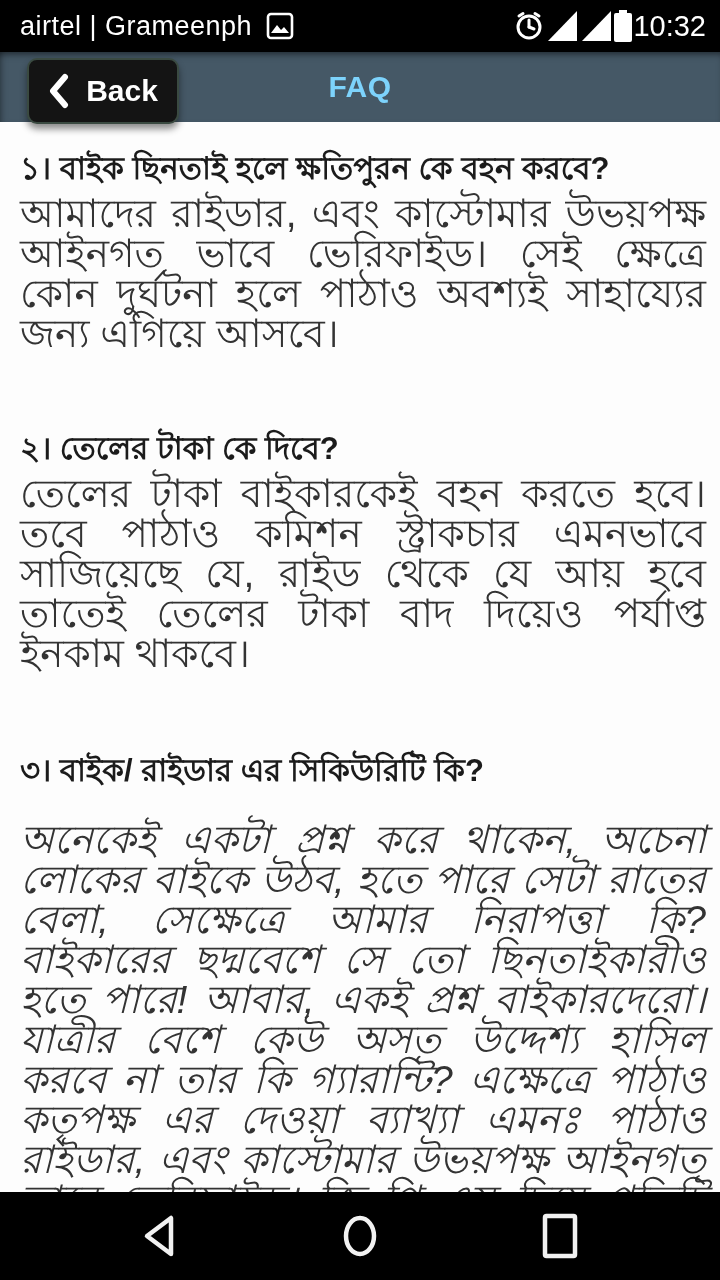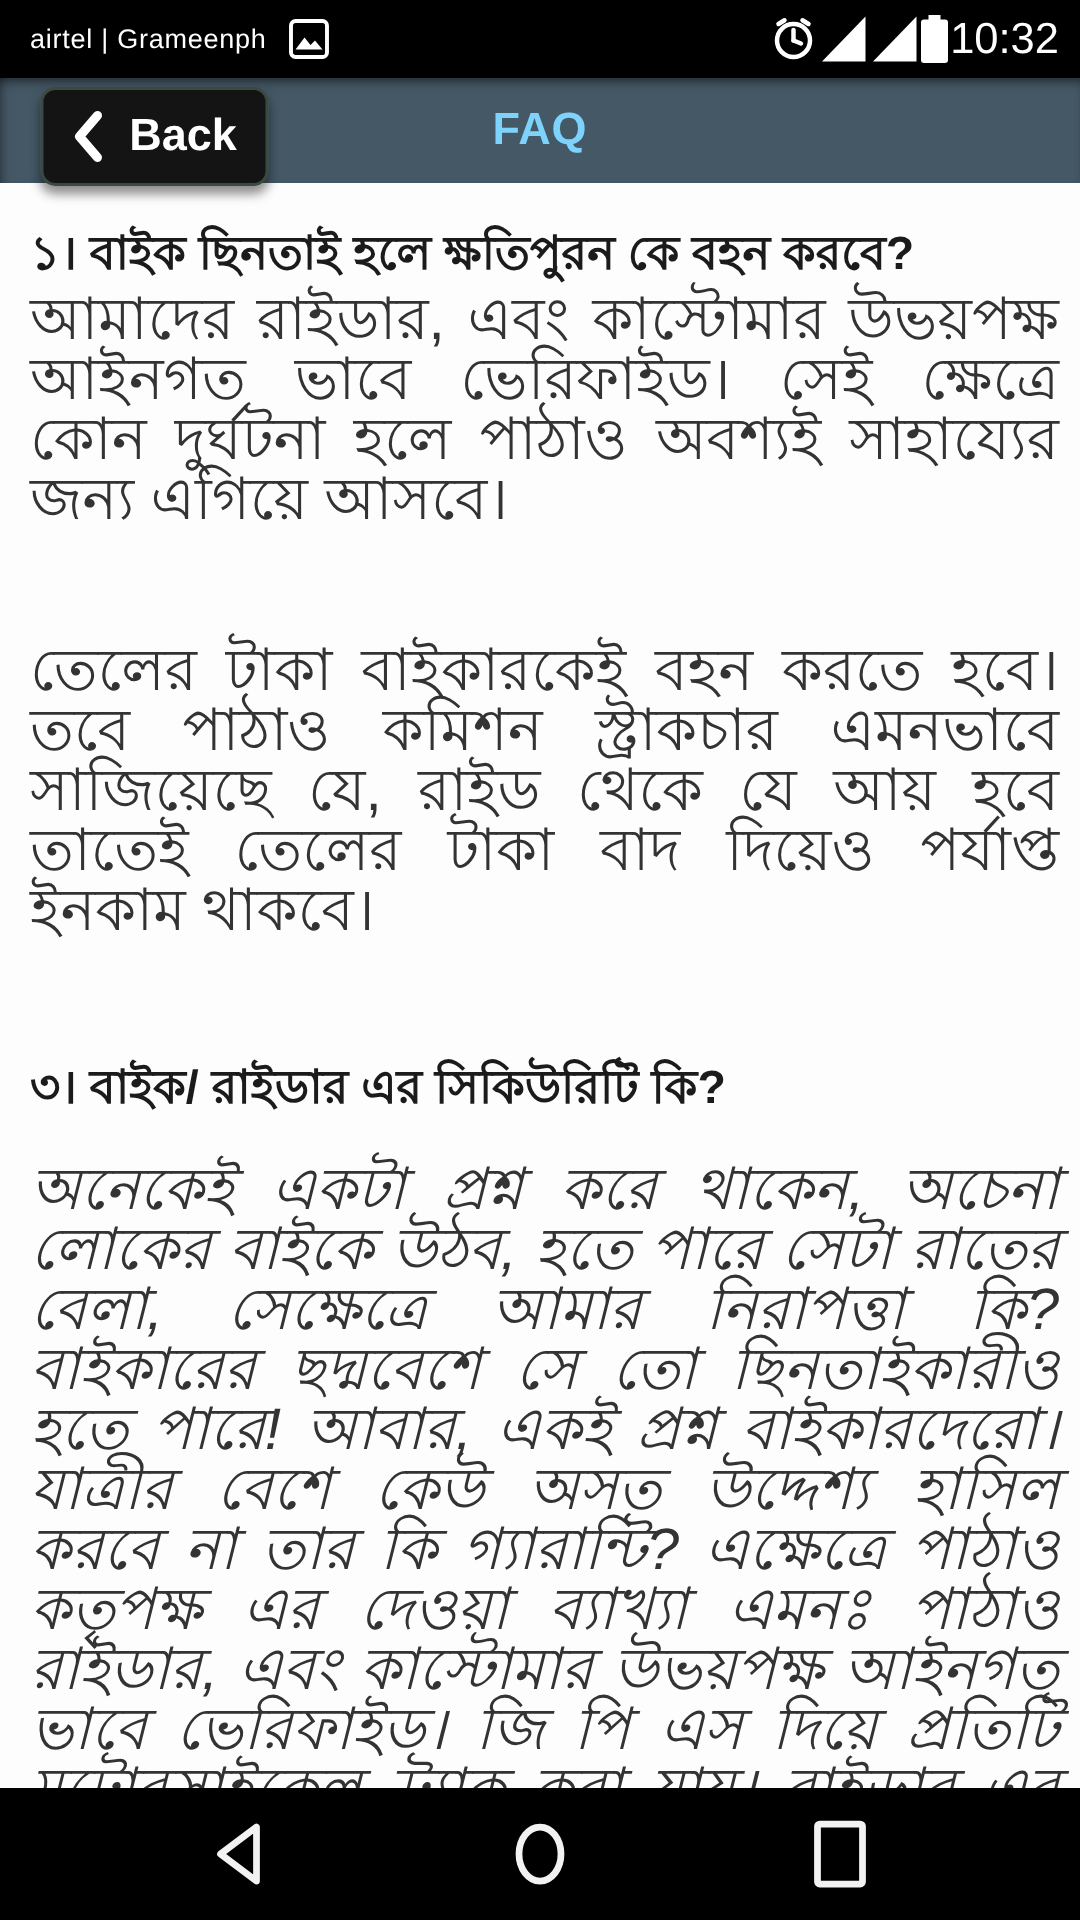--- a/index.html
+++ b/index.html
@@ -9,21 +9,21 @@
     font-family:"Liberation Sans","DejaVu Sans",sans-serif;
   }
 
   
   .status-bar {
     height:52px; background:#000; color:#fff;
     display:flex; align-items:center; justify-content:space-between;
     padding:0 14px 0 20px; box-sizing:border-box;
   }
   .sb-left { display:flex; align-items:center; gap:14px; }
-  .sb-carrier { font-size:18px; letter-spacing:.5px; }
+  .sb-carrier { font-size:27px; letter-spacing:.5px; }
   .sb-right { display:flex; align-items:center; }
   .sb-time { font-size:29px; }
 
   
   .app-bar {
     height:70px; background:#455866; position:relative;
     display:flex; align-items:center; justify-content:center;
     box-shadow: inset 0 6px 7px -4px rgba(0,0,0,.55), inset 6px 0 7px -5px rgba(0,0,0,.35);
   }
   .app-title { color:#7dd3fc; font-size:30px; font-weight:bold; letter-spacing:.5px; }
@@ -115,20 +115,21 @@
     </button>
     <div class="app-title">FAQ</div>
   </div>
 
   <div class="content">
     <section class="sec-1">
       <h2 class="faq-q">১। বাইক ছিনতাই হলে ক্ষতিপুরন কে বহন করবে?</h2>
       <p class="faq-a">আমাদের রাইডার, এবং কাস্টোমার উভয়পক্ষ আইনগত ভাবে ভেরিফাইড। সেই ক্ষেত্রে কোন দুর্ঘটনা হলে পাঠাও অবশ্যই সাহায্যের জন্য এগিয়ে আসবে।</p>
     </section>
     <section class="sec-2">
+      <h2 class="faq-q">২। তেলের টাকা কে দিবে?</h2>
       <p class="faq-a">তেলের টাকা বাইকারকেই বহন করতে হবে। তবে পাঠাও কমিশন স্ট্রাকচার এমনভাবে সাজিয়েছে যে, রাইড থেকে যে আয় হবে তাতেই তেলের টাকা বাদ দিয়েও পর্যাপ্ত ইনকাম থাকবে।</p>
     </section>
     <section class="sec-3">
       <h2 class="faq-q">৩। বাইক/ রাইডার এর সিকিউরিটি কি?</h2>
       <p class="faq-a">অনেকেই একটা প্রশ্ন করে থাকেন, অচেনা লোকের বাইকে উঠব, হতে পারে সেটা রাতের বেলা, সেক্ষেত্রে আমার নিরাপত্তা কি? বাইকারের ছদ্মবেশে সে তো ছিনতাইকারীও হতে পারে! আবার, একই প্রশ্ন বাইকারদেরো। যাত্রীর বেশে কেউ অসত উদ্দেশ্য হাসিল করবে না তার কি গ্যারান্টি? এক্ষেত্রে পাঠাও কতৃপক্ষ এর দেওয়া ব্যাখ্যা এমনঃ পাঠাও রাইডার, এবং কাস্টোমার উভয়পক্ষ আইনগত ভাবে ভেরিফাইড। জি পি এস দিয়ে প্রতিটি মটোরসাইকেল ট্র্যাক করা যায়। রাইডার এর কোন সমস্যা হলে সেটা আমরা সরাসরি বুঝতে পারবো। সেই ক্ষেত্রে কোন দুর্ঘটনা হলে পাঠাও অবশ্যই সাহায্যের জন্য এগিয়ে আসবে।</p>
     </section>
   </div>
 
   <div class="nav-bar">
     <div class="nav-slot">

